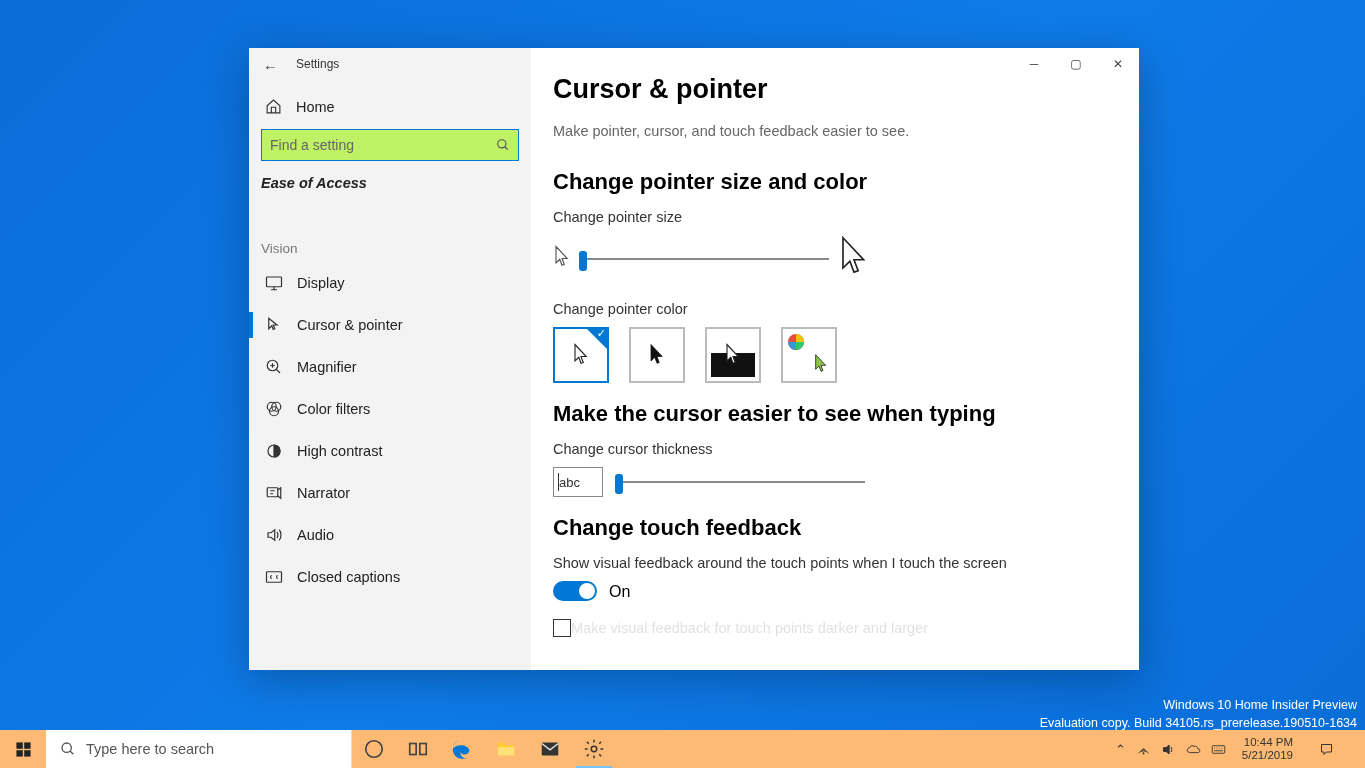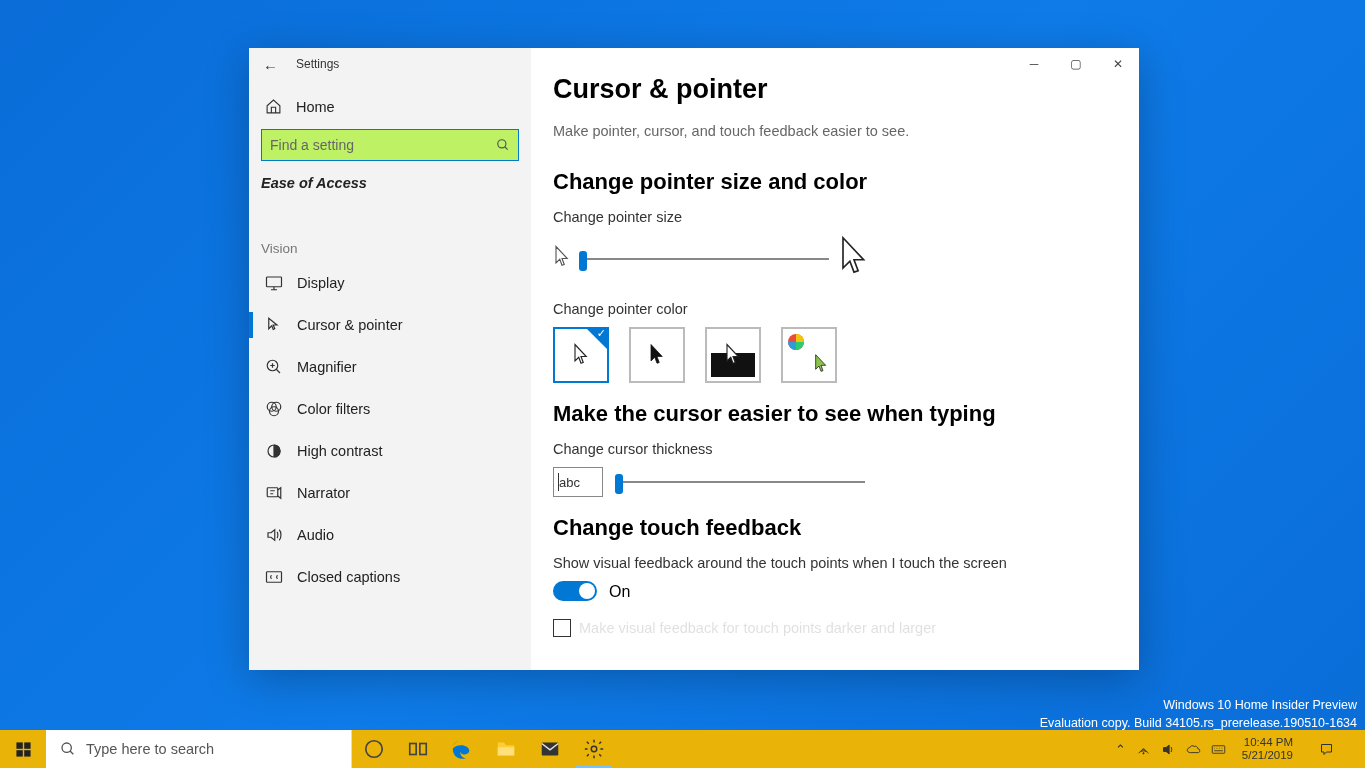--- a/index.html
+++ b/index.html
@@ -100,33 +100,33 @@
   }
   .abc-box span:first-child { border-left: 1.5px solid #333; height: 18px; }
   .toggle-row { display: flex; align-items: flex-end; gap: 12px; margin-top:6px; }
   .toggle {
     width: 44px; height: 20px; background: #0078d4; border-radius: 10px; position: relative;
   }
   .toggle::after {
     content: ""; position: absolute; right: 2px; top: 2px; width: 16px; height: 16px;
     background: #fff; border-radius: 50%;
   }
-  .checkbox-row { display:flex; align-items:center; gap:8px; margin-top:18px; font-size:14.5px; color:#333;}
+  .checkbox-row { display:flex; align-items:center; margin-top:18px; font-size:14.5px; color:#333;}
   .checkbox-box { width:18px; height:18px; border:1.5px solid #333; }
 
   
   .watermark {
     position: absolute; right: 8px; bottom: 36px; color: #fff; font-size: 12.5px;
     text-align: right; line-height: 1.4;
   }
 
   
   .taskbar {
     position: absolute; left: 0; right: 0; bottom: 0; height: 38px;
-    background: #eab308; display: flex; align-items: stretch;
+    background: #fdba74; display: flex; align-items: stretch;
   }
   .start-button {
     width: 46px; display: flex; align-items: center; justify-content: center;
   }
   .start-button svg { width: 17px; height: 17px; }
   .taskbar-search {
     width: 306px; background: #fff; display: flex; align-items: center; gap: 10px;
     padding-left: 14px; font-size: 14.5px; color: #555; border-right:1px solid #ddd;
   }
   .taskbar-search svg { width: 16px; height: 16px; }

